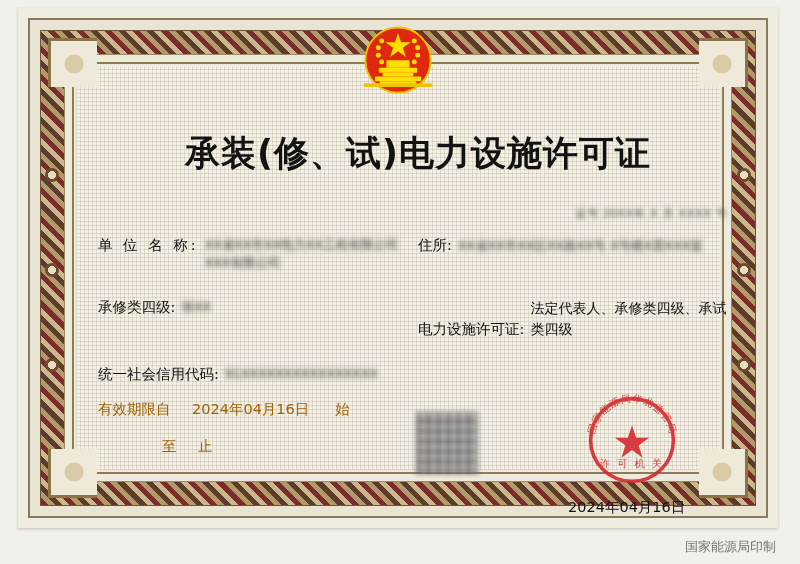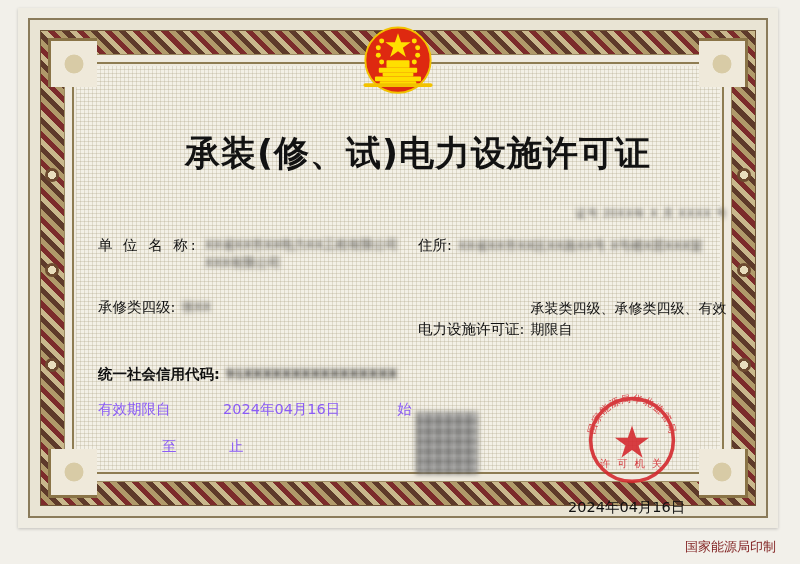--- a/index.html
+++ b/index.html
@@ -168,37 +168,36 @@
   }
   .val.redacted {
     filter: blur(2.6px);
     color: #3a3a3a;
   }
   .val.clear {
     font-size: 14px;
     color: #111;
   }
 
-  .row-credit { margin-bottom: 30px; font-weight: bold; }
+  .row-credit { margin-bottom: 30px; }
 
   
   .validity {
     position: absolute;
     top: 306px;
     left: 0;
     width: 640px;
   }
   .valid-line {
     display: flex;
     align-items: center;
     margin-bottom: 18px;
     font-family: "DejaVu Sans", "Liberation Sans", sans-serif;
     font-size: 14.5px;
-    color: #8b5cf6;
-    gap: 31px;
+    color: #a16207;
   }
   .valid-line .k1 { width: 84px; }
   .valid-line .k1.indent { padding-left: 64px; width: 20px; }
   .valid-line .date { font-size: 14.5px; margin: 0 10px; }
   .valid-line .term { margin-left: 16px; }
 
   
   .qr {
     position: absolute;
     left: 318px;
@@ -233,21 +232,21 @@
     color: #111;
     z-index: 8;
   }
 
   .footer-note {
     position: absolute;
     right: 24px;
     bottom: 8px;
     font-family: "DejaVu Sans", "Liberation Sans", sans-serif;
     font-size: 13px;
-    color: #7f1d1d;
+    color: #737373;
   }
 </style>
 </head>
 <body>
 
 <div id="page">
 
   <div class="cert-paper">
 
     <div class="band-outer"></div>
@@ -312,21 +311,21 @@
           </div>
         </div>
 
         <div class="row">
           <div class="col-left">
             <span class="lbl">承修类四级:</span>
             <span class="val redacted">张XX</span>
           </div>
           <div class="col-right">
             <span class="lbl">电力设施许可证:</span>
-            <span class="val clear">承装类四级、承修类四级、有效期限自</span>
+            <span class="val clear">法定代表人、承修类四级、承试类四级</span>
           </div>
         </div>
 
         <div class="row row-credit">
           <div class="col-left" style="width:640px;">
             <span class="lbl">统一社会信用代码:</span>
             <span class="val redacted">91XXXXXXXXXXXXXXXX</span>
           </div>
         </div>
 

